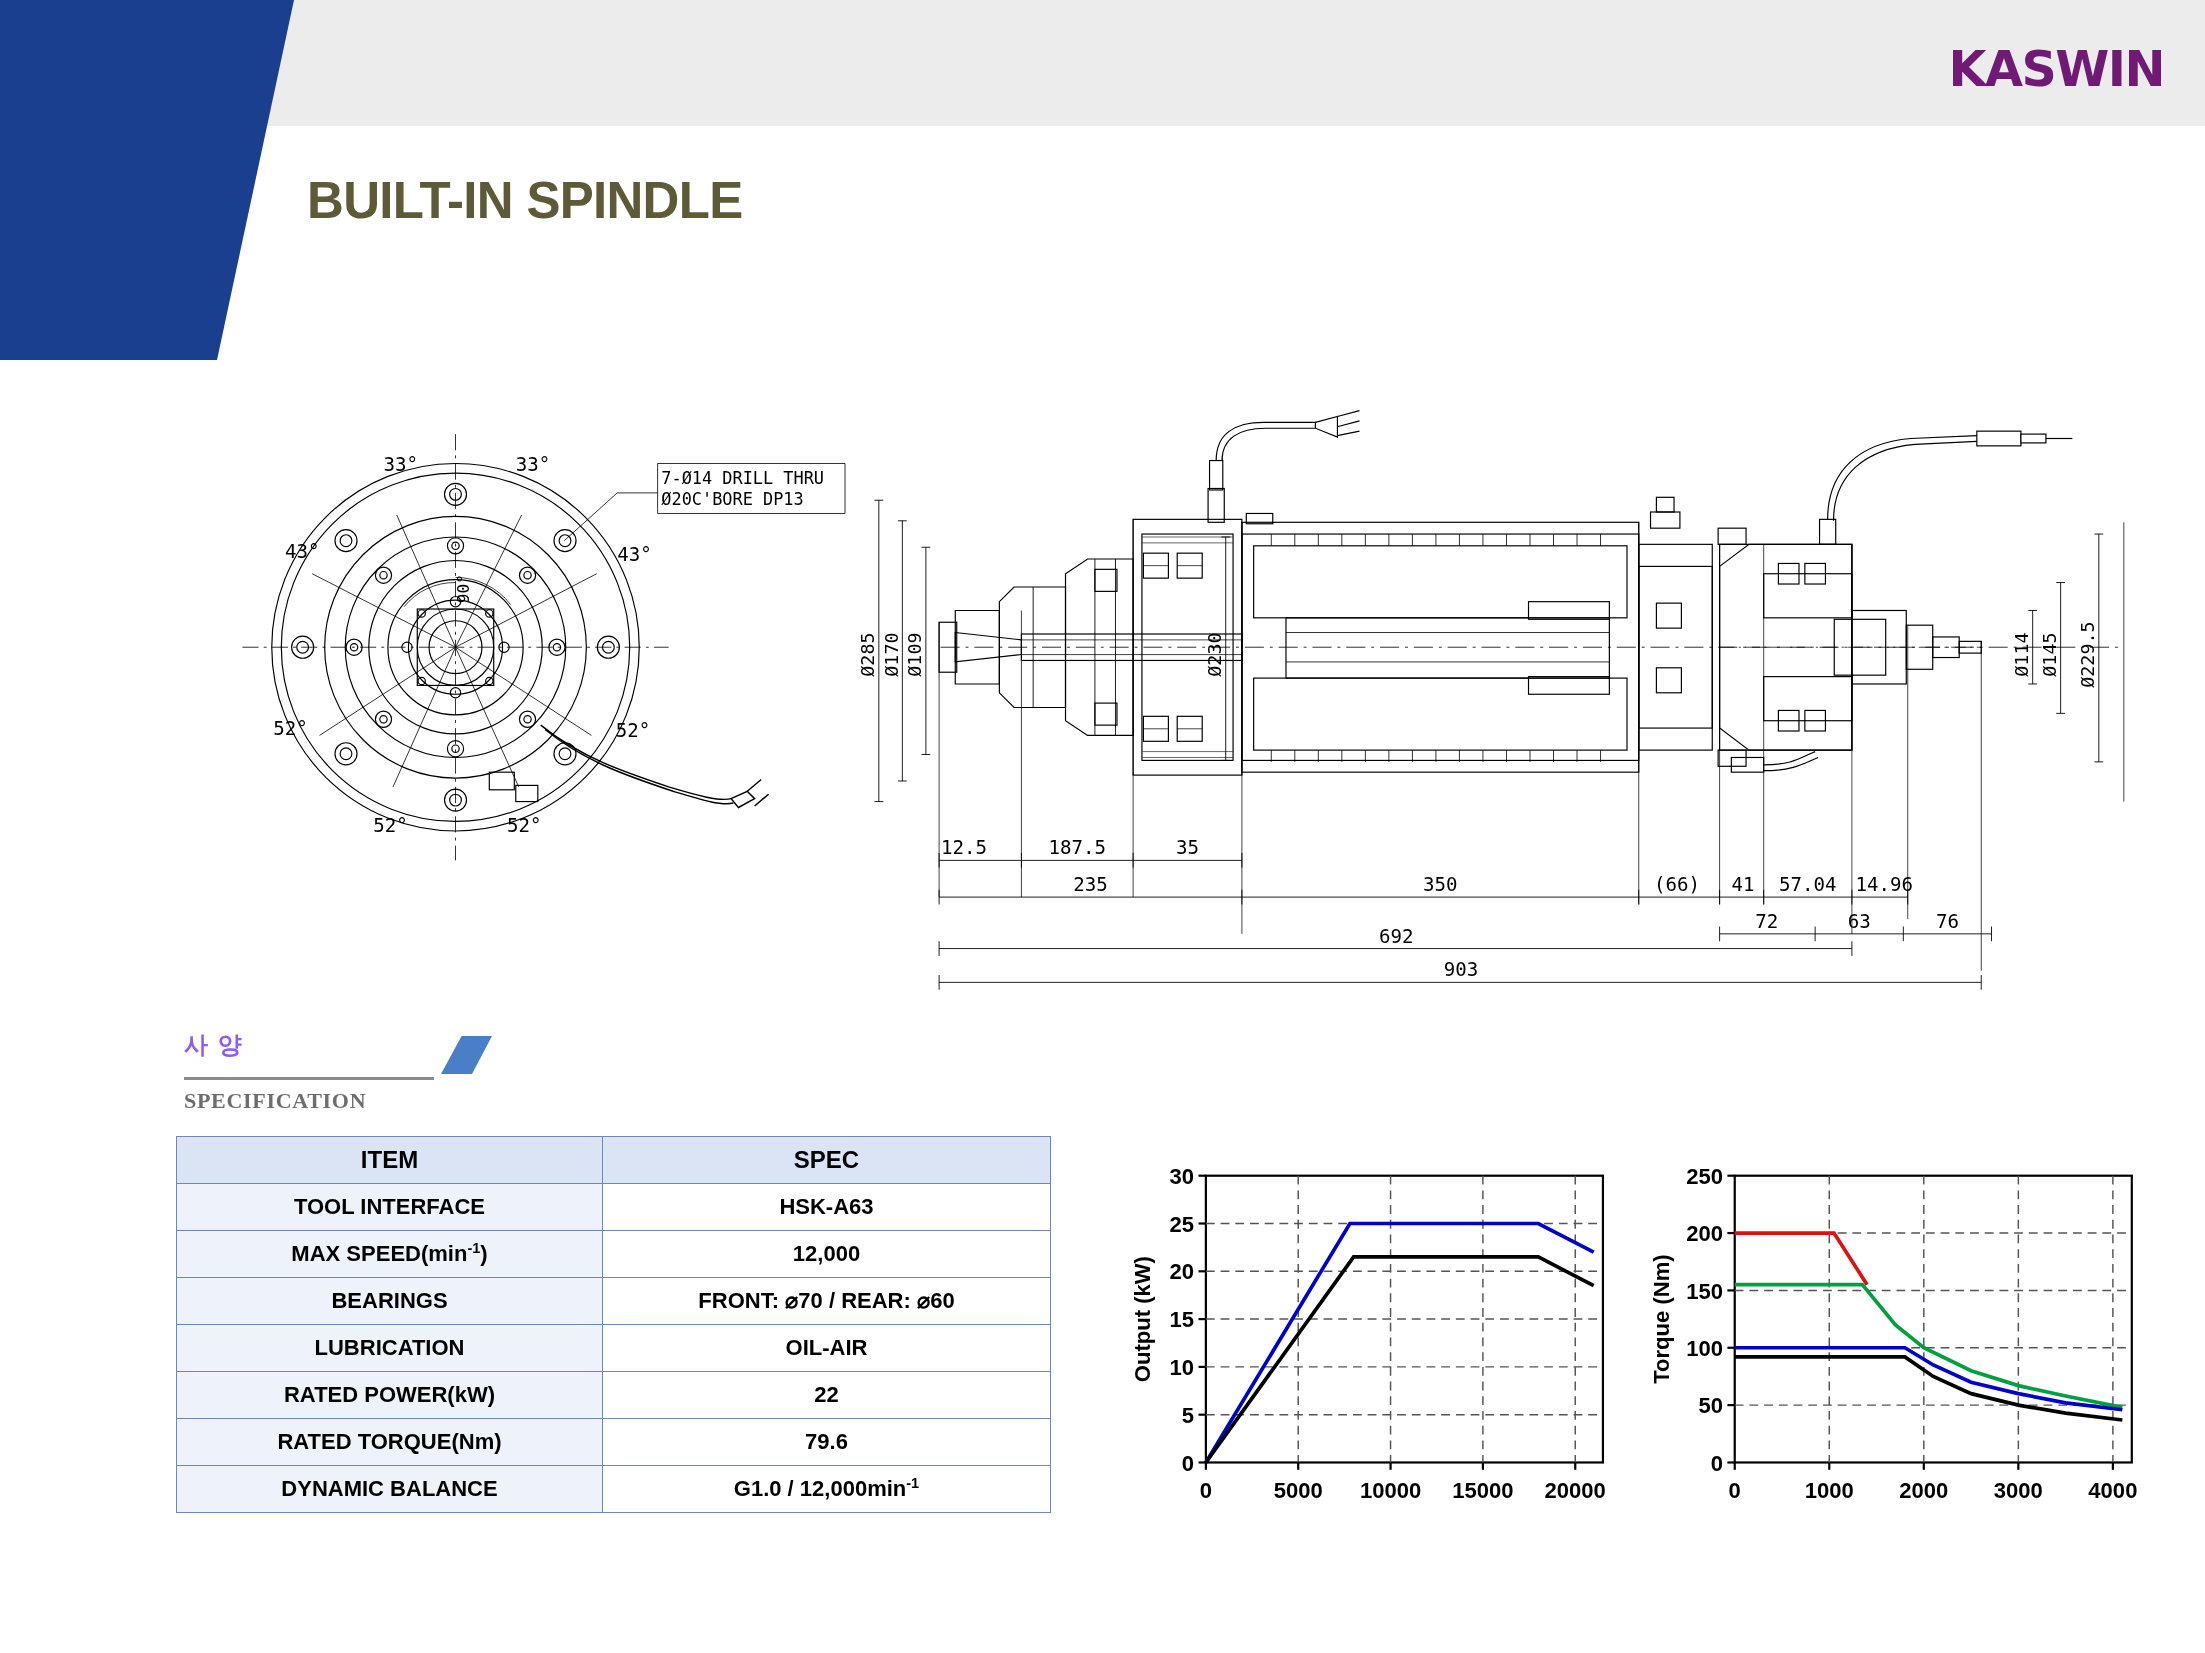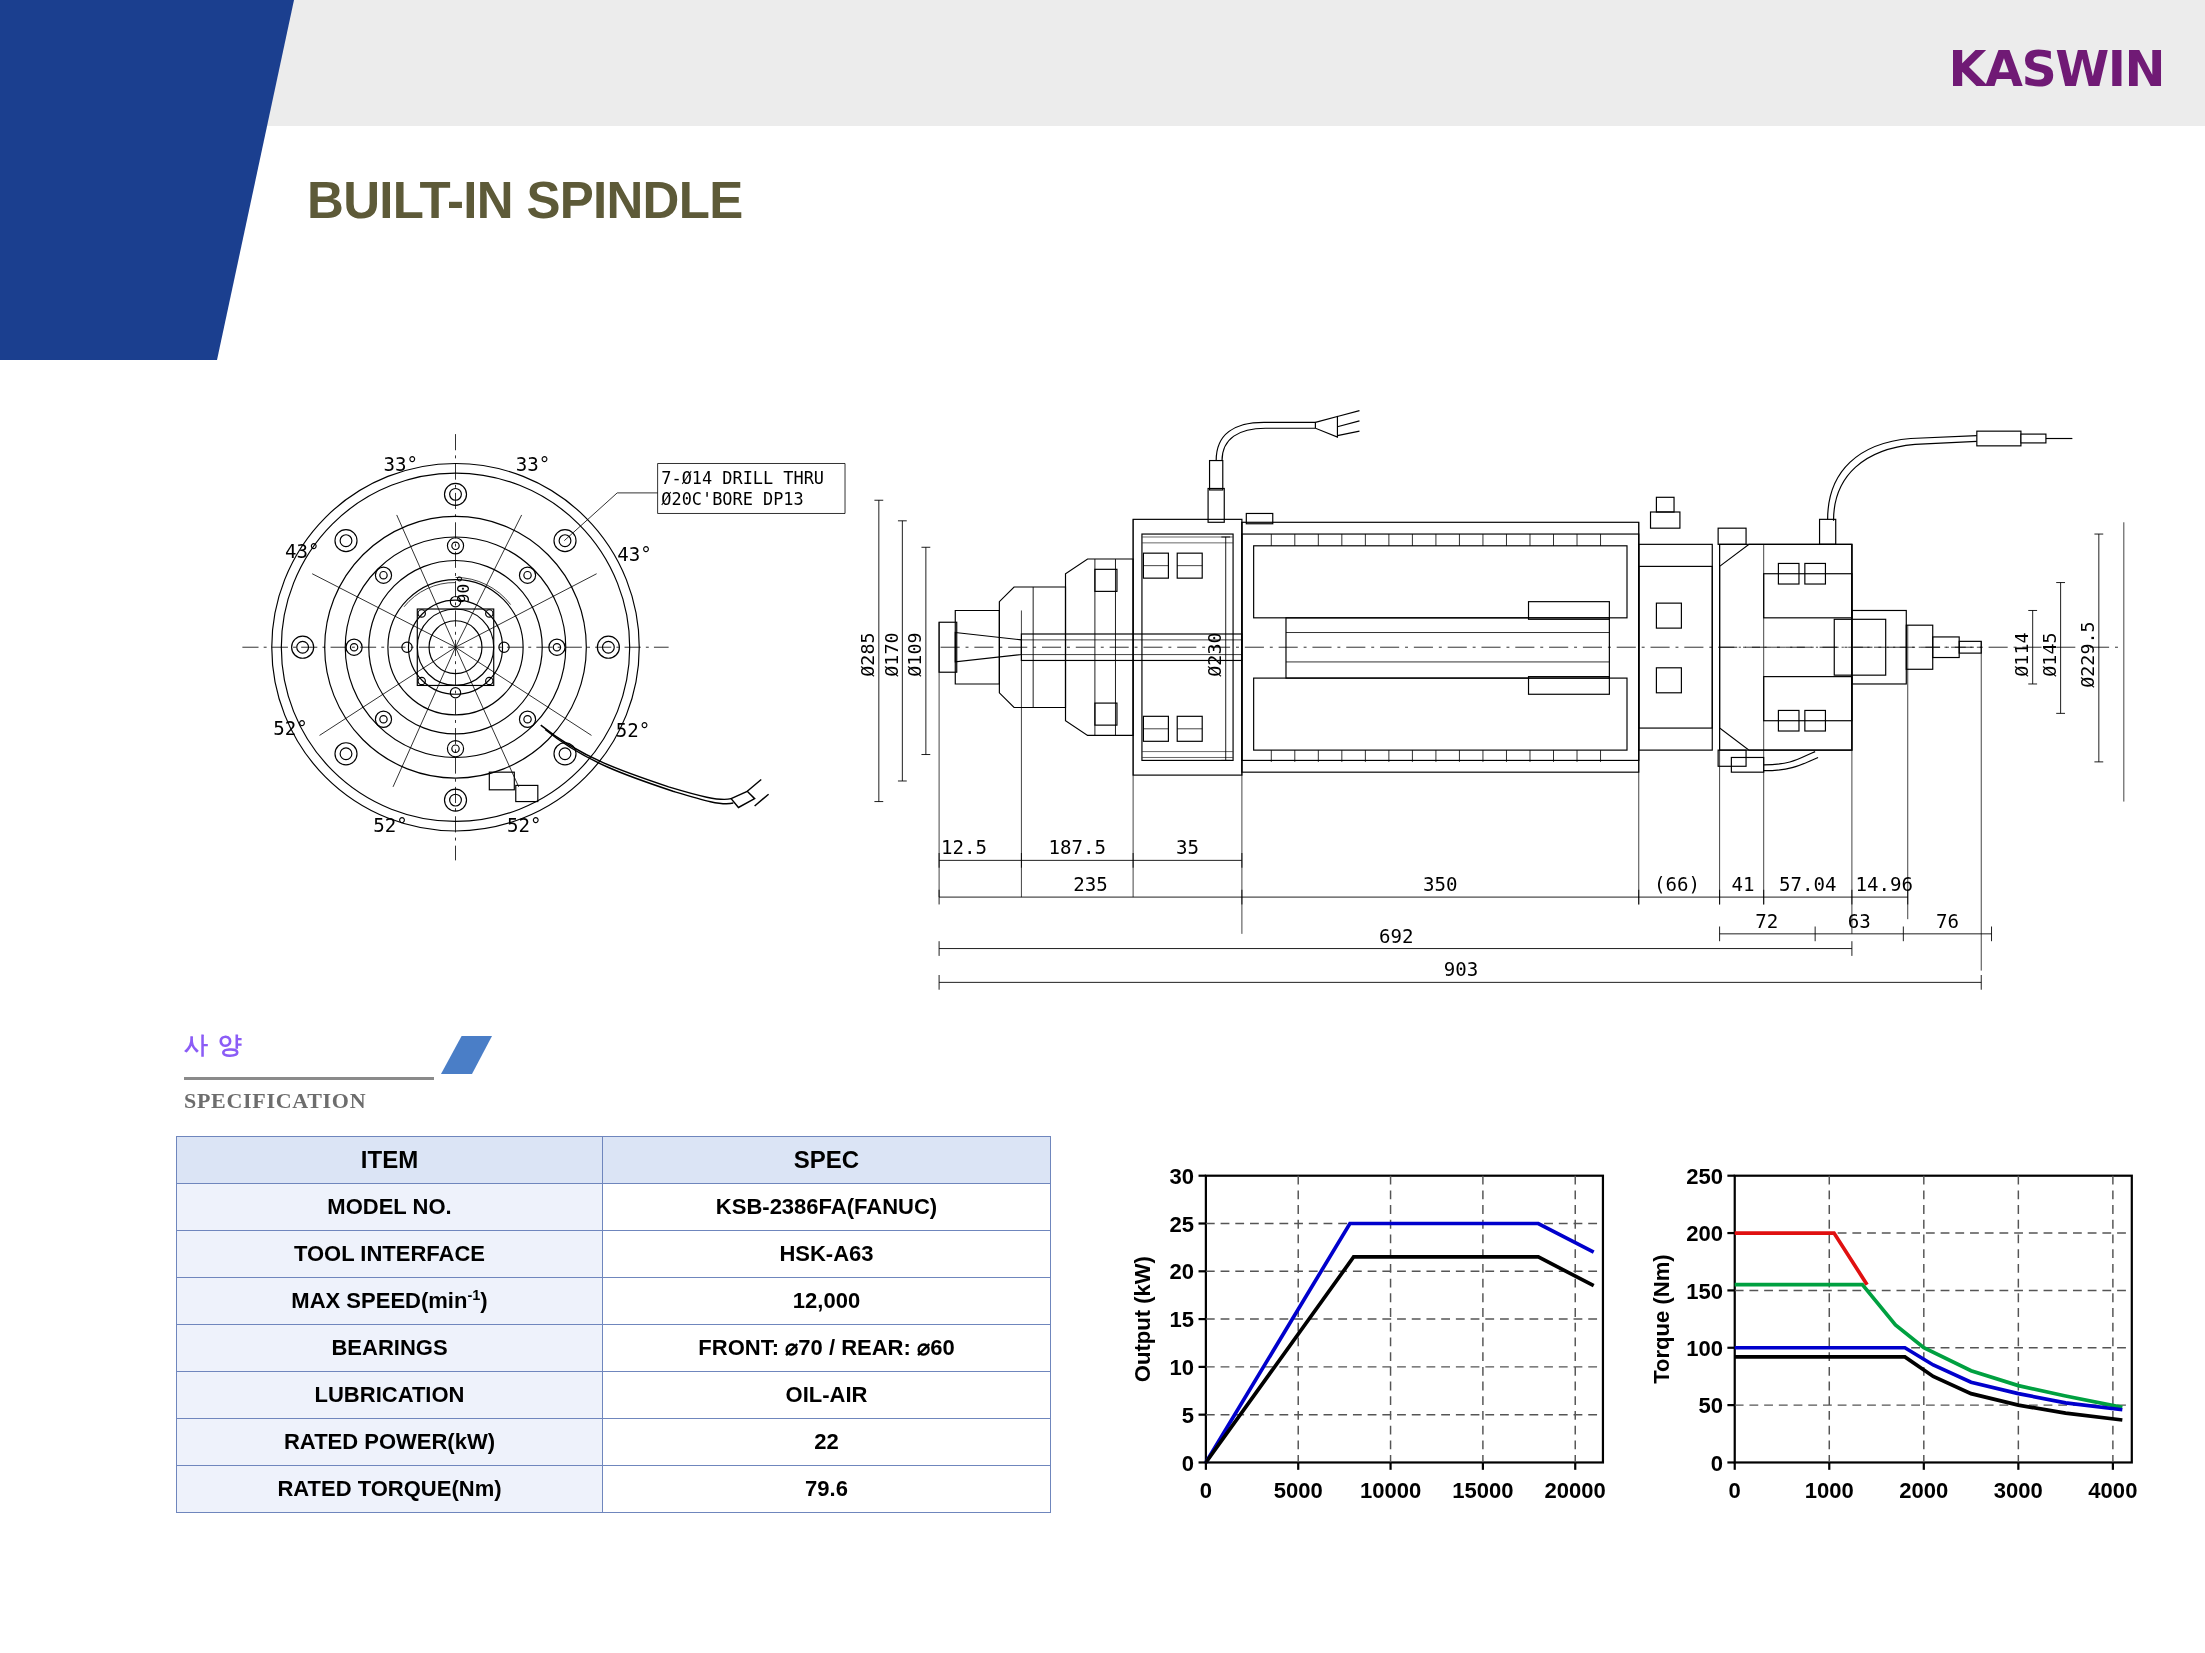--- a/index.html
+++ b/index.html
@@ -494,24 +494,20 @@
 
 <table class="spec">
   <thead>
     <tr>
       <th>ITEM</th>
       <th>SPEC</th>
     </tr>
   </thead>
   <tbody>
     <tr>
-      <td class="item">MODEL NO.</td>
-      <td class="val">KSB-2386FA(FANUC)</td>
-    </tr>
-    <tr>
       <td class="item">TOOL INTERFACE</td>
       <td class="val">HSK-A63</td>
     </tr>
     <tr>
       <td class="item">MAX SPEED(min<sup>-1</sup>)</td>
       <td class="val">12,000</td>
     </tr>
     <tr>
       <td class="item">BEARINGS</td>
       <td class="val">FRONT:  ⌀70 / REAR: ⌀60</td>
@@ -520,20 +516,24 @@
       <td class="item">LUBRICATION</td>
       <td class="val">OIL-AIR</td>
     </tr>
     <tr>
       <td class="item">RATED POWER(kW)</td>
       <td class="val">22</td>
     </tr>
     <tr>
       <td class="item">RATED TORQUE(Nm)</td>
       <td class="val">79.6</td>
+    </tr>
+    <tr>
+      <td class="item">DYNAMIC BALANCE</td>
+      <td class="val">G1.0 / 12,000min<sup>-1</sup></td>
     </tr>
   </tbody>
 </table>
 
 <div class="chart-wrap chart-output">
 <svg id="svg-output" width="500" height="375" viewBox="0 0 680 510" xmlns="http://www.w3.org/2000/svg">
   <g>
     <rect x="110" y="20" width="540" height="390" fill="#fff" stroke="#000" stroke-width="3"></rect>
     <g id="out-grid" stroke="#555" stroke-width="2" stroke-dasharray="12 8">
           <line x1="110" x2="650" y1="345" y2="345"></line>

